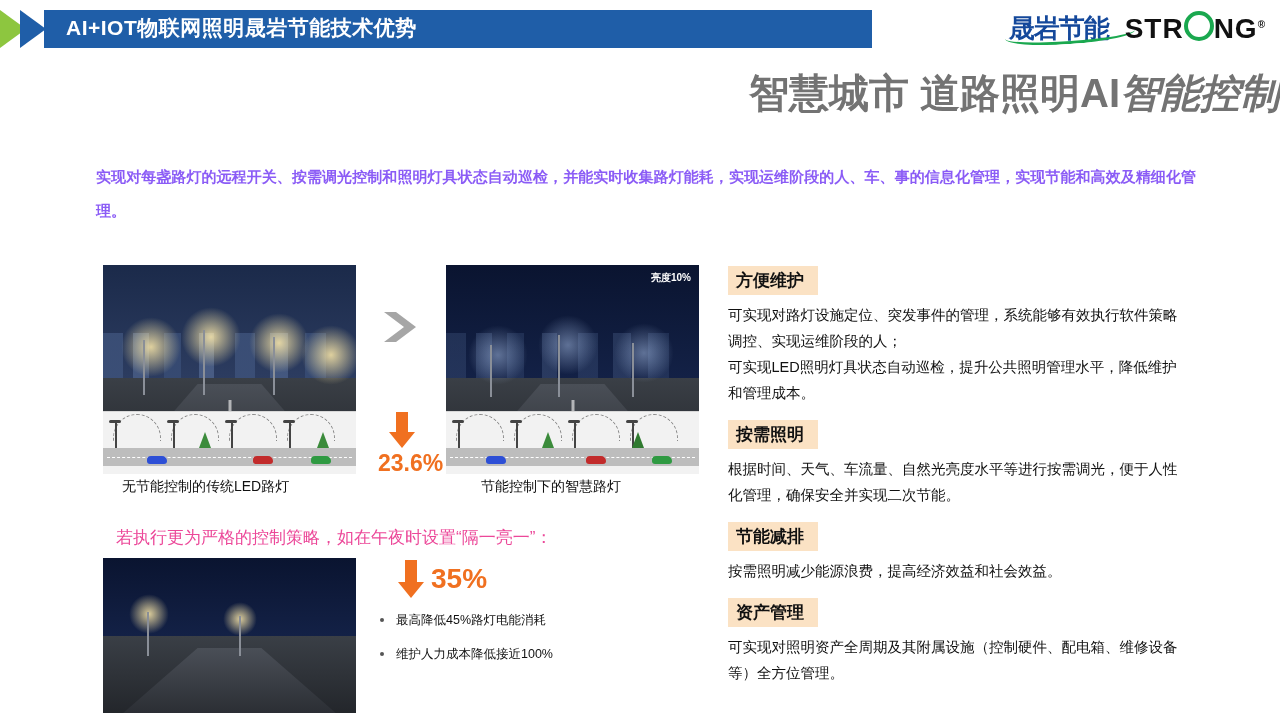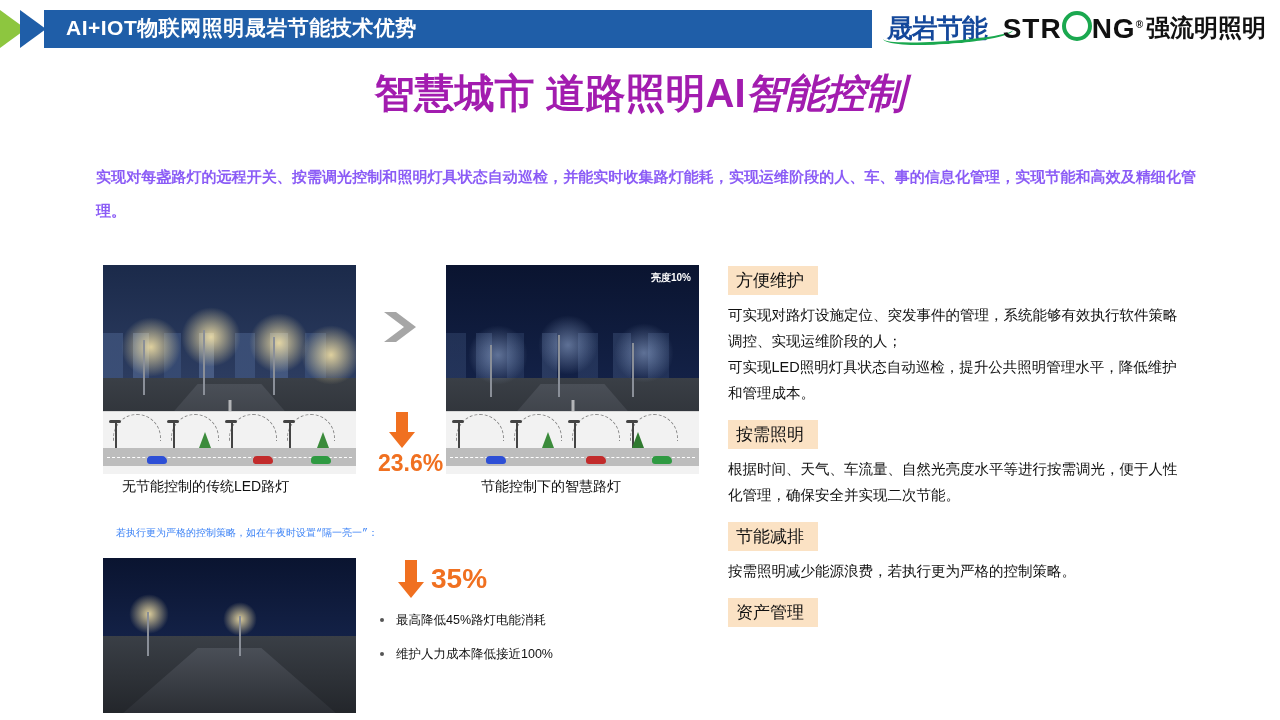--- a/index.html
+++ b/index.html
@@ -105,24 +105,24 @@
     font-size: 24px;
     font-weight: bold;
     margin-left: 2px;
   }
 
   
   .slide-title {
     position: absolute;
     left: 0; top: 66px;
     width: 1280px;
-    text-align: center;
+    text-align: right;
     font-size: 40px;
     font-weight: bold;
-    color: #a21caf;
+    color: #737373;
   }
   .slide-title .ital {
     font-style: italic;
   }
 
   
   .intro {
     position: absolute;
     left: 96px; top: 160px;
     width: 1100px;
@@ -278,23 +278,22 @@
     position: absolute;
     font-size: 14px;
     color: #111111;
   }
   .cap-a { left: 122px; top: 478px; }
   .cap-b { left: 481px; top: 478px; }
 
   .note {
     position: absolute;
     left: 116px; top: 526px;
-    font-size: 10px;
-    color: #3b82f6;
-    font-family: Liberation Mono, monospace;
+    font-size: 17px;
+    color: #ec4899;
   }
 
   
   .bullets {
     position: absolute;
     left: 378px; top: 612px;
     width: 330px;
   }
   .bullet {
     position: relative;
@@ -317,21 +316,21 @@
   .right-col {
     position: absolute;
     left: 728px; top: 266px;
     width: 460px;
   }
   .rc-block { margin-bottom: 14px; }
   .rc-head {
     display: inline-block;
     position: relative;
     font-size: 17px;
-    font-weight: normal;
+    font-weight: bold;
     color: #111111;
     padding: 3px 14px 3px 8px;
     background: #fbe2c4;
     margin-bottom: 7px;
   }
   .rc-body {
     font-size: 14.5px;
     line-height: 26px;
     color: #111111;
   }
@@ -347,21 +346,20 @@
   <div class="header-title">AI+IOT物联网照明晟岩节能技术优势</div>
 
   <div class="logo-box">
     <span class="logo-cn">
       <span>晟岩节能</span>
       <span class="swoosh"></span>
     </span>
     <span class="logo-strong">
       <span>STR</span><span class="o-ring"></span><span>NG</span><span class="logo-sup">®</span>
     </span>
-    <span class="logo-cn2">强流明照明</span>
   </div>
 </div>
 
 <div class="slide-title">
   <span>智慧城市 道路照明AI</span><span class="ital">智能控制</span>
 </div>
 
 <div class="intro">实现对每盏路灯的远程开关、按需调光控制和照明灯具状态自动巡检，并能实时收集路灯能耗，实现运维阶段的人、车、事的信息化管理，实现节能和高效及精细化管理。</div>
 
 <div class="photo photo-a">
@@ -480,21 +478,24 @@
   <div class="rc-block">
     <div class="rc-head">按需照明</div>
     <div class="rc-body">
       <p>根据时间、天气、车流量、自然光亮度水平等进行按需调光，便于人性化管理，确保安全并实现二次节能。</p>
     </div>
   </div>
 
   <div class="rc-block">
     <div class="rc-head">节能减排</div>
     <div class="rc-body">
-      <p> 按需照明减少能源浪费，若执行更为严格的控制策略。</p>
+      <p> 按需照明减少能源浪费，提高经济效益和社会效益。</p>
     </div>
   </div>
 
   <div class="rc-block">
     <div class="rc-head">资产管理</div>
+    <div class="rc-body">
+      <p>可实现对照明资产全周期及其附属设施（控制硬件、配电箱、维修设备等）全方位管理。</p>
+    </div>
   </div>
 
 </div>
 
 </body></html>

